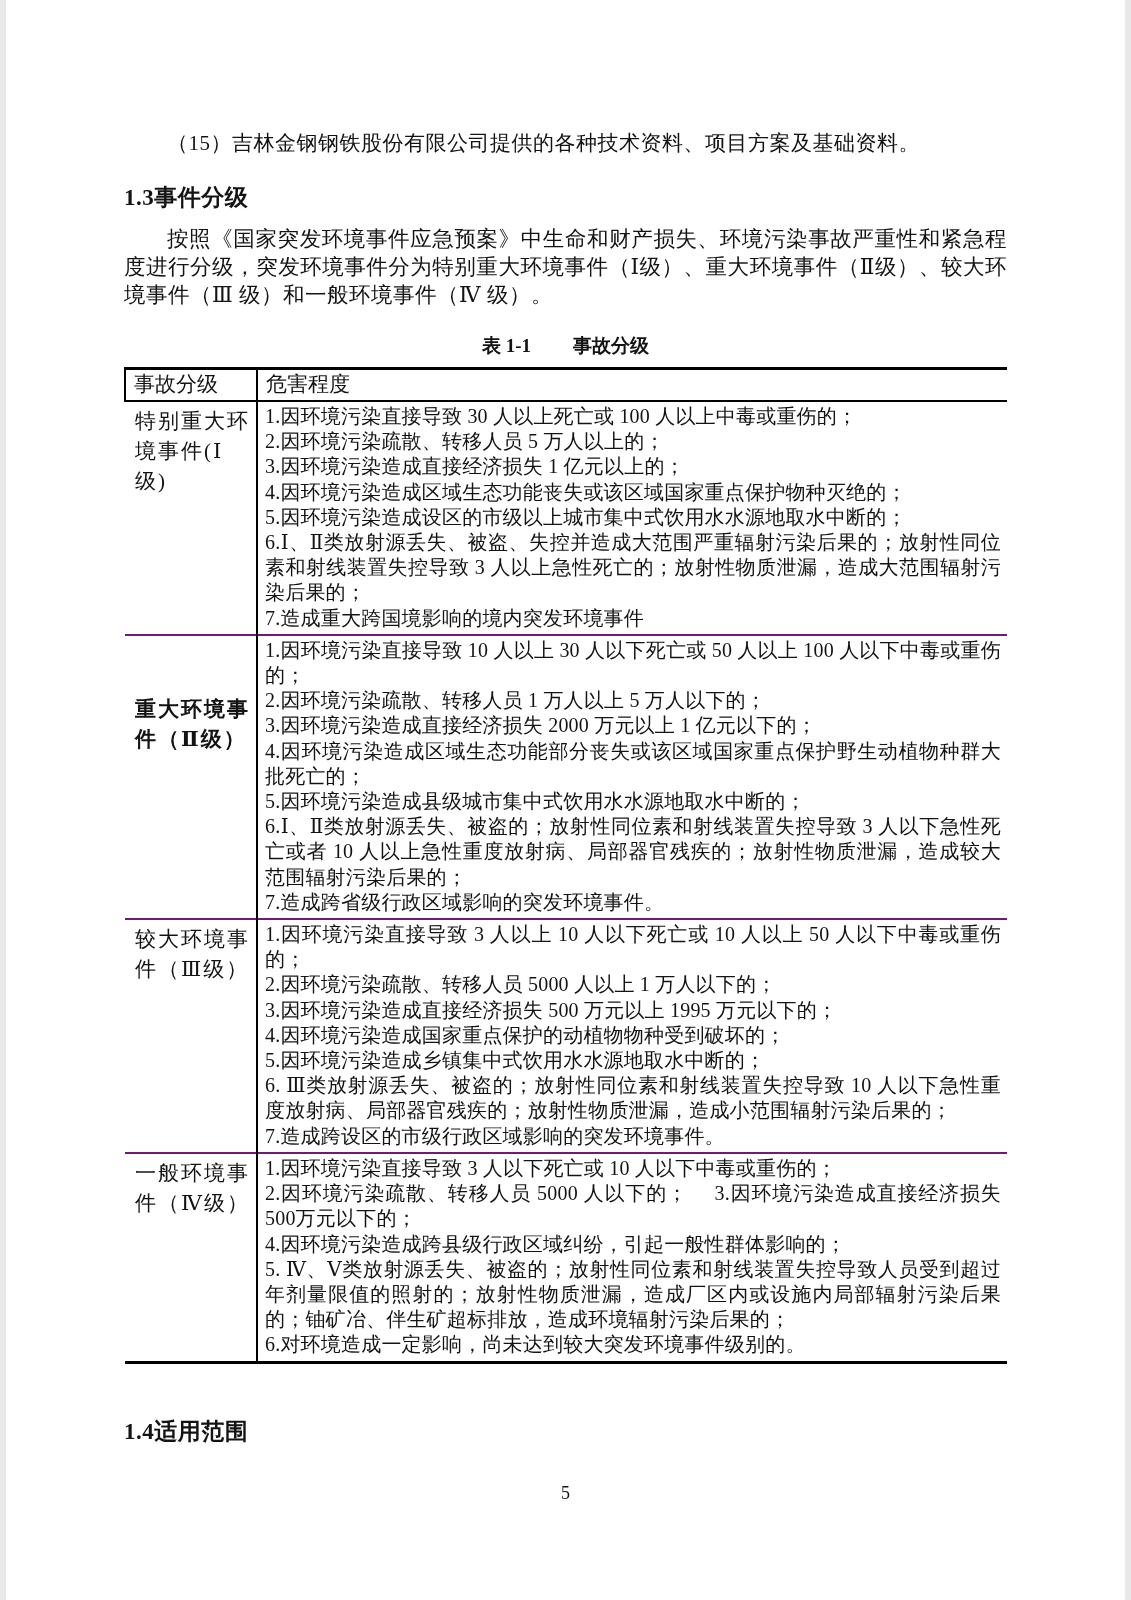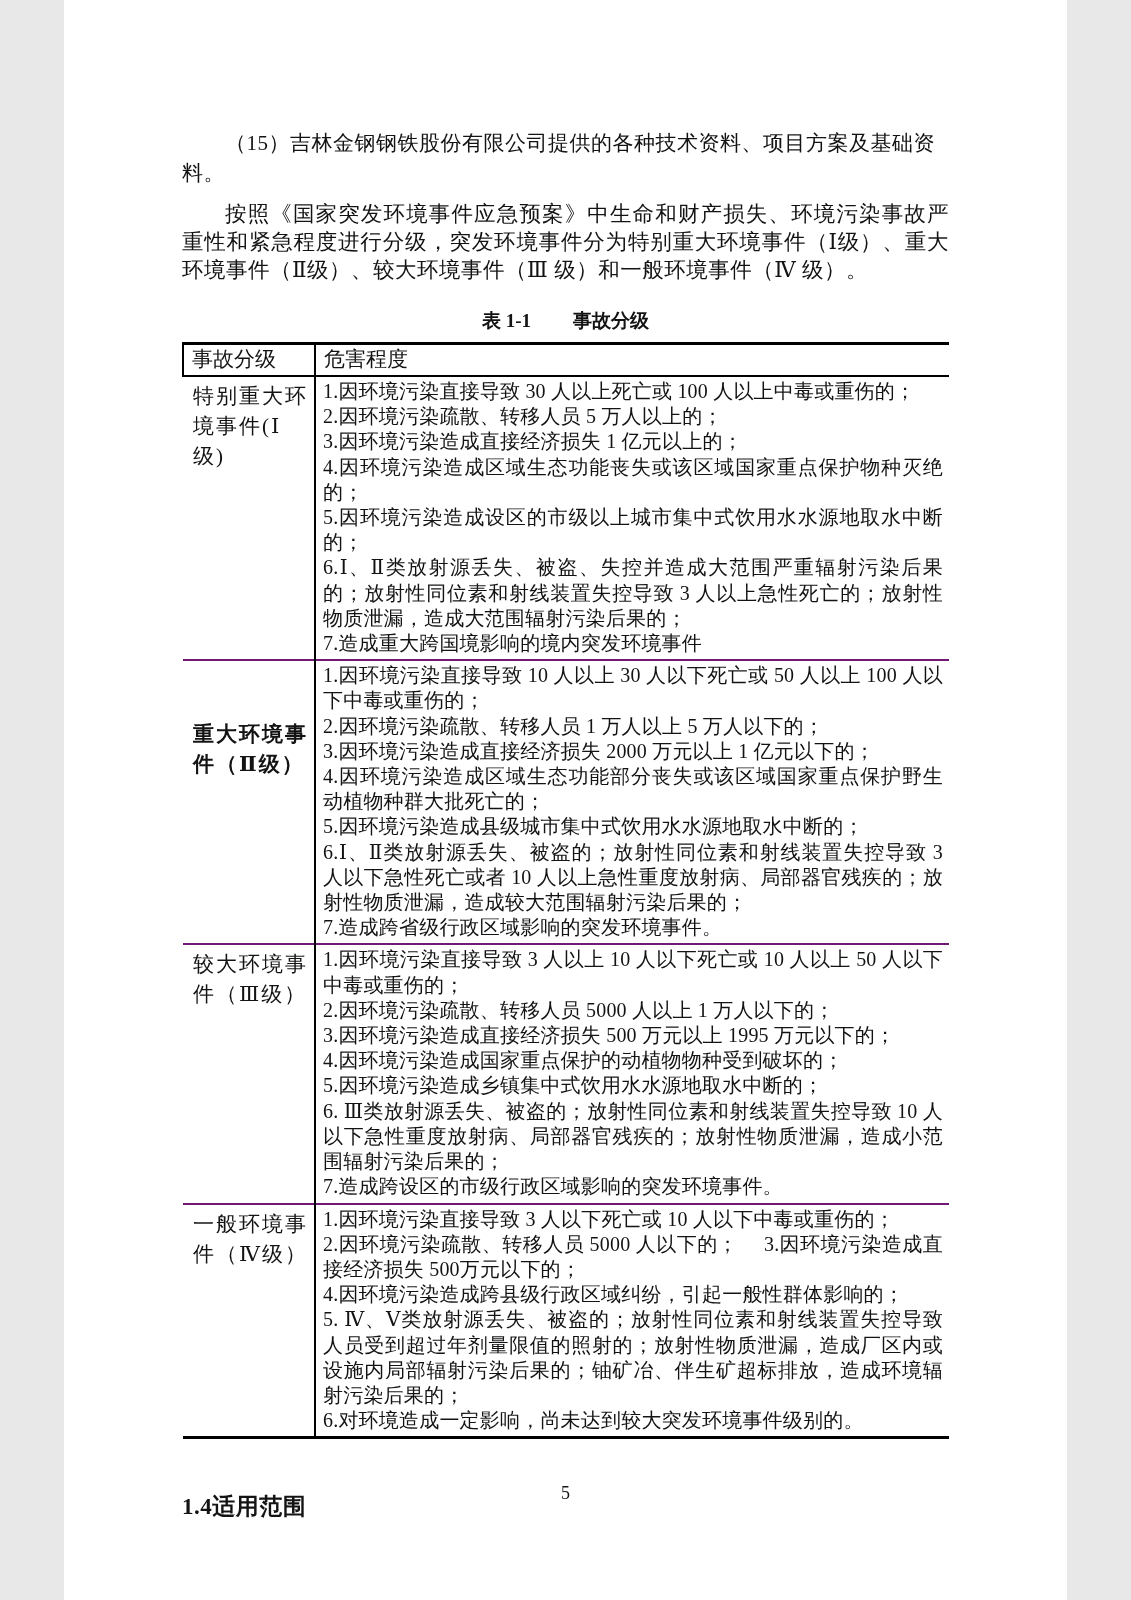--- a/index.html
+++ b/index.html
@@ -1,19 +1,19 @@
 <!DOCTYPE html>
 <html><head>
 <meta charset="utf-8">
 <style>
   * { box-sizing: border-box; }
   html, body { margin: 0; padding: 0; background: #e8e8e8; }
   .page {
     position: relative;
-    width: 1003px;
+    width: 1119px;
     height: 1600px;
     margin: 0 auto;
     background: #ffffff;
     color: #131313;
     font-family: "Liberation Serif", "DejaVu Serif", serif;
     overflow: hidden;
   }
   .content { padding: 0 118px; }
 
   .intro-paragraph {
@@ -98,20 +98,21 @@
   }
 </style>
 </head>
 <body>
 
 <div class="page">
   <div class="content">
 
     <p class="intro-paragraph">（15）吉林金钢钢铁股份有限公司提供的各种技术资料、项目方案及基础资料。</p>
 
+    <h2 class="section-heading">1.3事件分级</h2>
 
     <p class="body-paragraph">按照《国家突发环境事件应急预案》中生命和财产损失、环境污染事故严重性和紧急程度进行分级，突发环境事件分为特别重大环境事件（Ⅰ级）、重大环境事件（Ⅱ级）、较大环境事件（Ⅲ 级）和一般环境事件（Ⅳ 级）。</p>
 
     <div class="table-caption">
       <span class="caption-label">表 1-1</span><span>事故分级</span>
     </div>
 
     <table class="classification-table">
       <colgroup>
         <col class="col-level">

